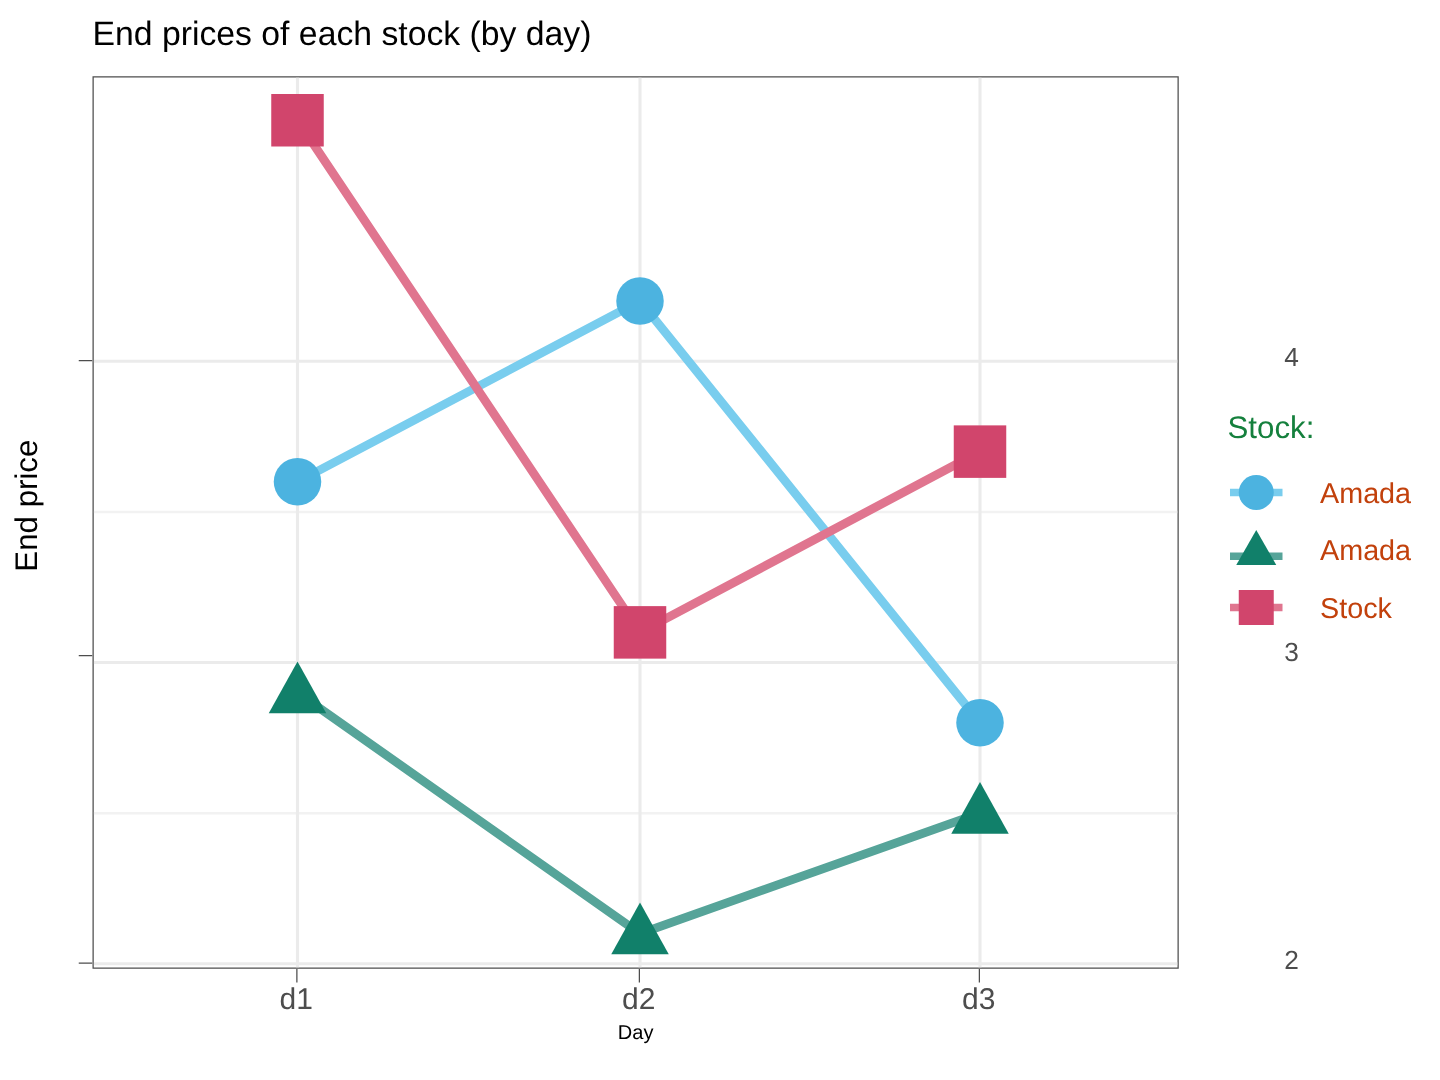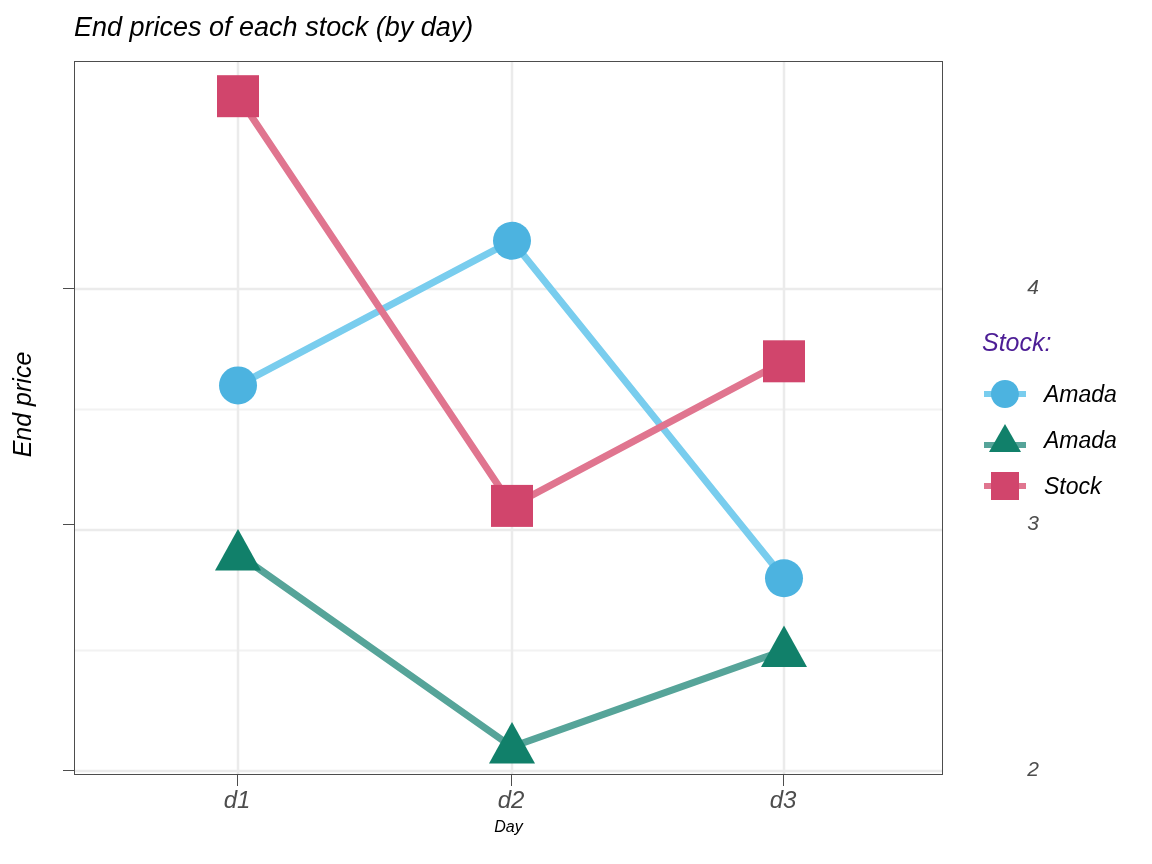--- a/index.html
+++ b/index.html
@@ -13,21 +13,20 @@
     font-family: "Liberation Sans", sans-serif;
     color: #000000;
     overflow: hidden;
     position: relative;
   }
   #root {
     position: absolute;
     left: 0; top: 0;
     width: 1039px;
     height: 864px;
-    font-style: italic;
   }
   .chart-title {
     position: absolute;
     left: 74px;
     top: 12px;
     font-size: 27px;
     color: #000000;
     white-space: nowrap;
     letter-spacing: 0px;
   }
@@ -98,39 +97,39 @@
   }
   
   #legend {
     position: absolute;
     left: 982px;
     top: 328px;
     width: 165px;
   }
   #legend-title {
     font-size: 25px;
-    color: #4c1d95;
+    color: #15803d;
     margin: 0 0 14px 0;
     white-space: nowrap;
   }
   .legend-row {
     display: flex;
     align-items: center;
     height: 46px;
   }
   .legend-key {
     width: 46px;
     height: 46px;
     position: relative;
     flex: 0 0 46px;
   }
   .legend-label {
     font-size: 23px;
-    color: #000000;
-    margin-left: 16px;
+    color: #c2410c;
+    margin-left: 28px;
     white-space: nowrap;
   }
 </style>
 </head>
 <body>
 
 <div id="root">
 
   <div class="chart-title">End prices of each stock (by day)</div>
 

